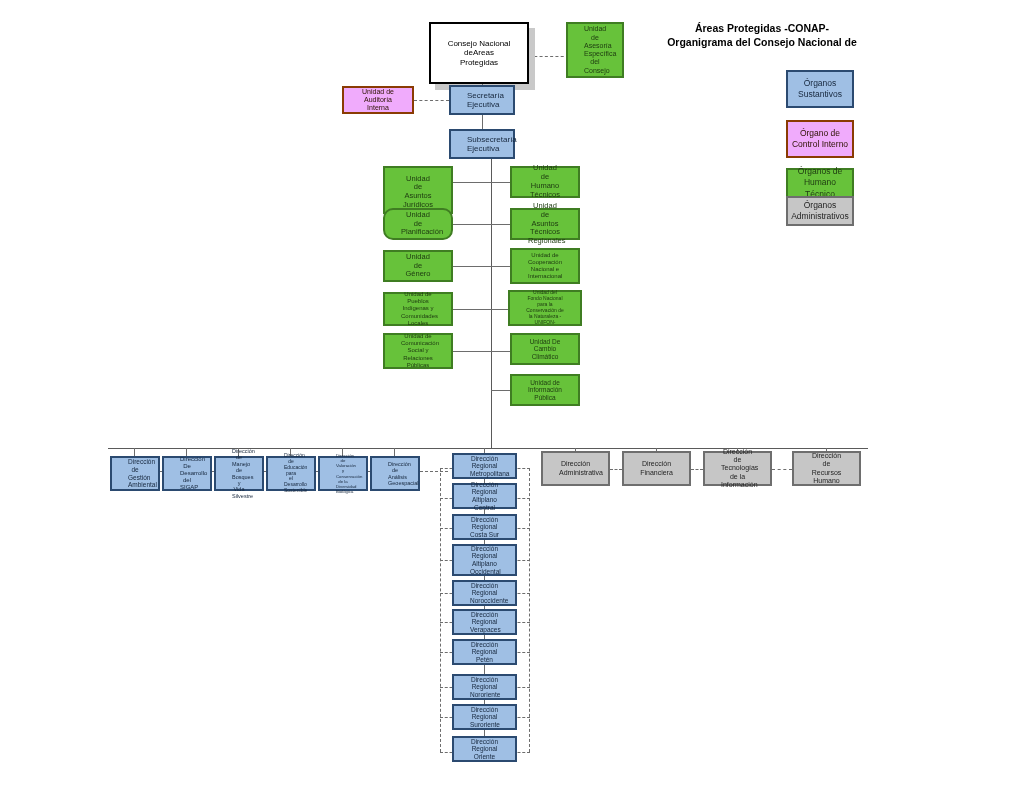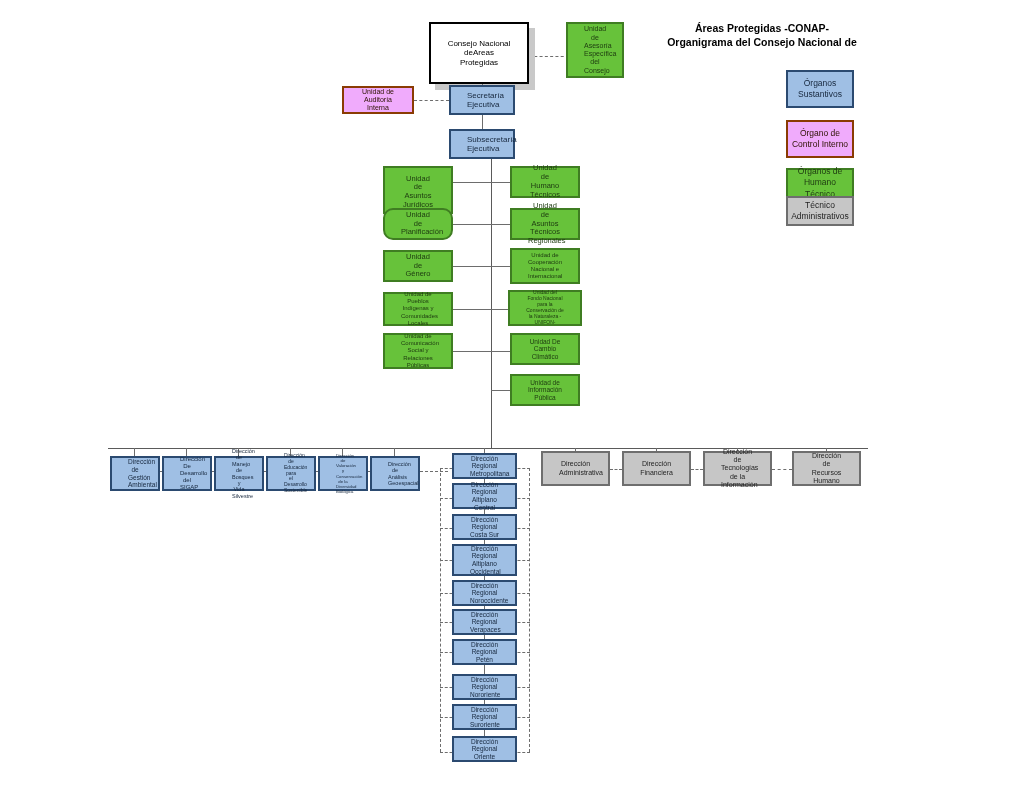--- a/index.html
+++ b/index.html
@@ -254,16 +254,16 @@
   <div class="legend-box blue" style="left:786px;top:70px;width:68px;height:38px;">
     <span>Órganos Sustantivos</span>
   </div>
   <div class="legend-box orange" style="left:786px;top:120px;width:68px;height:38px;">
     <span>Órgano de Control Interno</span>
   </div>
   <div class="legend-box green" style="left:786px;top:168px;width:68px;height:30px;">
     <span>Órganos de Humano Técnico</span>
   </div>
   <div class="legend-box grey" style="left:786px;top:196px;width:68px;height:30px;">
-    <span>Técnico Administrativos</span>
+    <span>Órganos Administrativos</span>
   </div>
 
 </div>
 
 </body></html>

